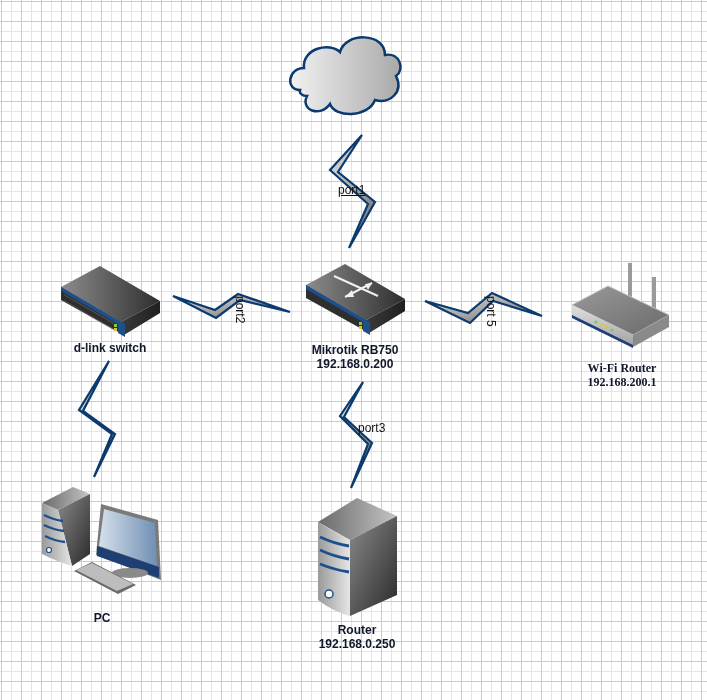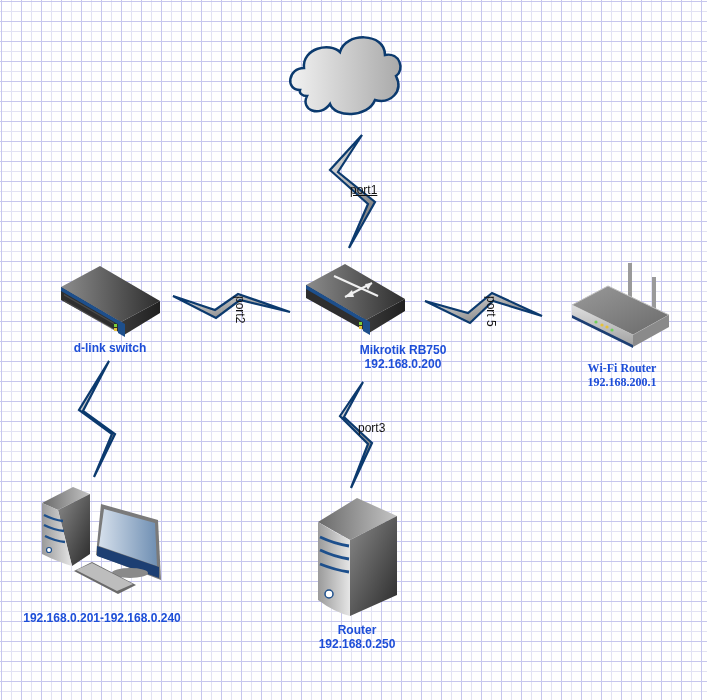--- a/index.html
+++ b/index.html
@@ -11,21 +11,21 @@
       linear-gradient(to bottom, #c6c6ee 1px, transparent 1px),
       linear-gradient(to right, #e2e2f4 1px, transparent 1px),
       linear-gradient(to bottom, #e2e2f4 1px, transparent 1px);
     background-size: 20px 20px, 20px 20px, 10px 10px, 10px 10px;
     background-position: 1px 1px, 1px 1px, 1px 1px, 1px 1px;
     font-family: "Liberation Sans", sans-serif;
   }
   svg.canvas { position:absolute; left:0; top:0; }
   .lbl {
     position:absolute; font-family:"Liberation Sans", sans-serif;
-    font-weight:bold; font-size:12px; color:#1d4ed8; text-align:center;
+    font-weight:bold; font-size:12px; color:#0f172a; text-align:center;
     line-height:14px; white-space:nowrap; transform:translateX(-50%);
   }
   .port {
     position:absolute; font-family:"Liberation Sans", sans-serif;
     font-size:12px; color:#111; white-space:nowrap; line-height:12px;
   }
 </style>
 </head>
 <body>
 
@@ -158,35 +158,35 @@
     <polygon points="318,522 357,498 397,516 350,540" fill="url(#gTowerTop)"></polygon>
     <polygon points="350,540 397,516 397,595 350,616" fill="url(#gTowerSide)"></polygon>
     <path d="M318,522 Q334,532 350,540 L350,616 Q334,612 318,600 Z" fill="url(#gTowerFront)"></path>
     <path d="M320,537 Q335,544 349,546" stroke="#1d4f8c" stroke-width="2.8" fill="none"></path>
     <path d="M320,550 Q335,557 349,559" stroke="#1d4f8c" stroke-width="2.8" fill="none"></path>
     <path d="M320,564 Q335,570 349,572" stroke="#1d4f8c" stroke-width="2.8" fill="none"></path>
     <circle cx="329" cy="594" r="4" fill="#fff" stroke="#1d4f8c" stroke-width="1.5"></circle>
   </g>
 </svg>
 
-<div class="port" style="left:350px; top:184px;text-decoration:underline;">port1</div>
+<div class="port" style="left:338px; top:184px;text-decoration:underline;">port1</div>
 <div class="port" style="left:231px; top:296px; transform:rotate(90deg); transform-origin:left top; left:246px;">port2</div>
 <div class="port" style="left:342px; top:422px;margin-left:16px;">port3</div>
 <div class="port" style="left:497px; top:296px; transform:rotate(90deg); transform-origin:left top;"><span>port 5</span></div>
 
 <div class="lbl" style="left:110px; top:341px;">
   <div>d-link switch</div>
 </div>
-<div class="lbl" style="left:355px; top:343px;margin-left:48px;">
+<div class="lbl" style="left:355px; top:343px;">
   <div>Mikrotik RB750</div>
   <div>192.168.0.200</div>
 </div>
 <div class="lbl" style="left:622px; top:361px;font-family:Liberation Serif, serif;">
   <div>Wi-Fi Router</div>
   <div>192.168.200.1</div>
 </div>
 <div class="lbl" style="left:102px; top:611px;">
-  <div>192.168.0.201-192.168.0.240</div>
+  <div>PC</div>
 </div>
 <div class="lbl" style="left:357px; top:623px;">
   <div>Router</div>
   <div>192.168.0.250</div>
 </div>
 
 </body></html>

